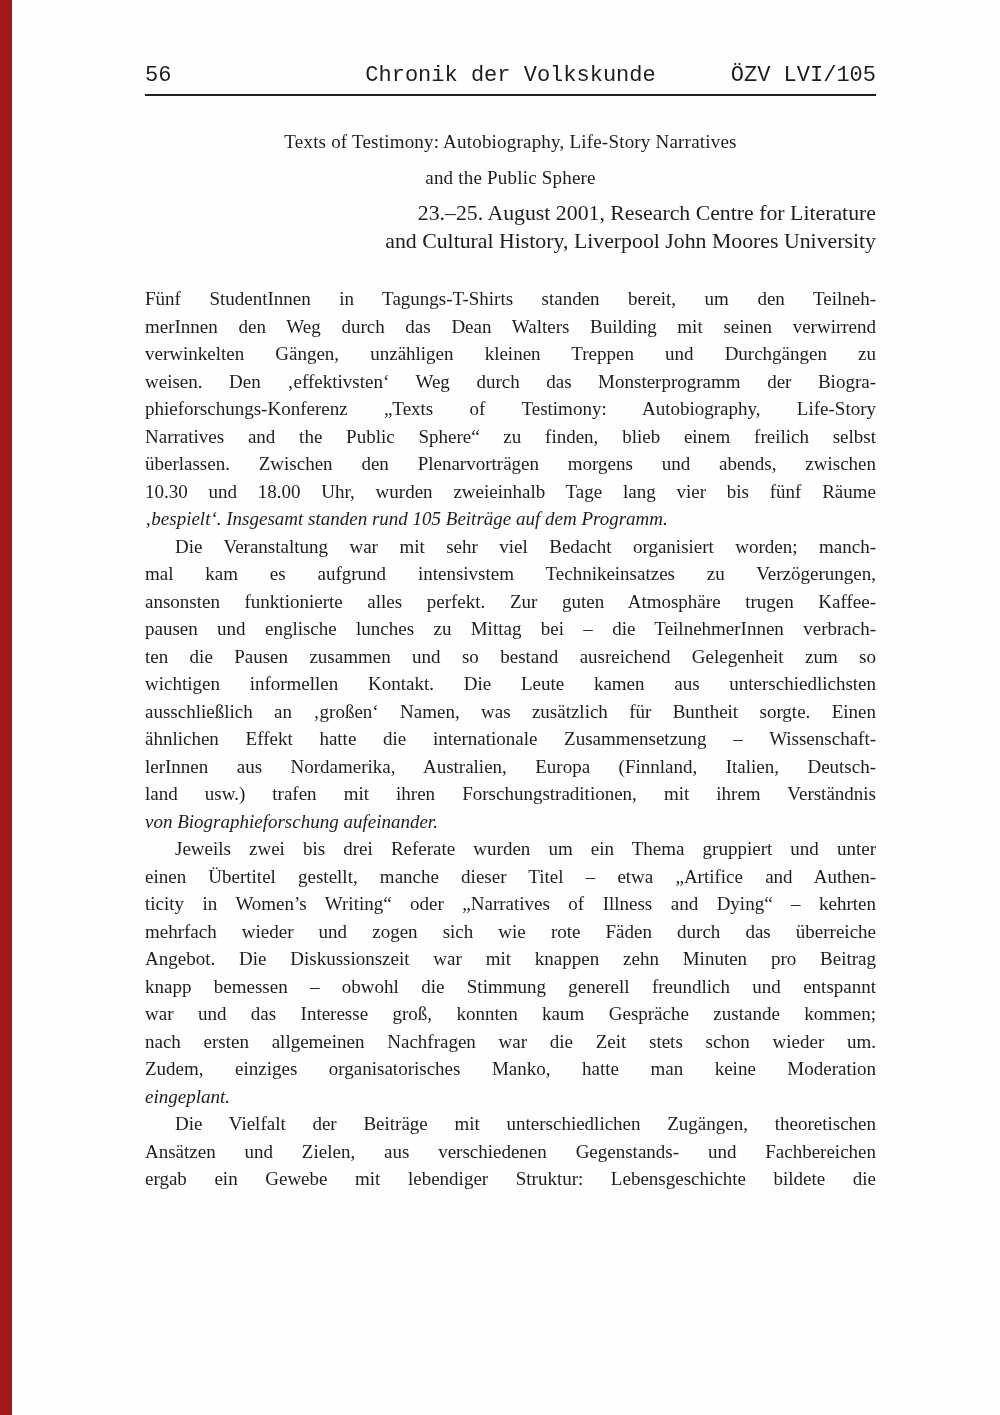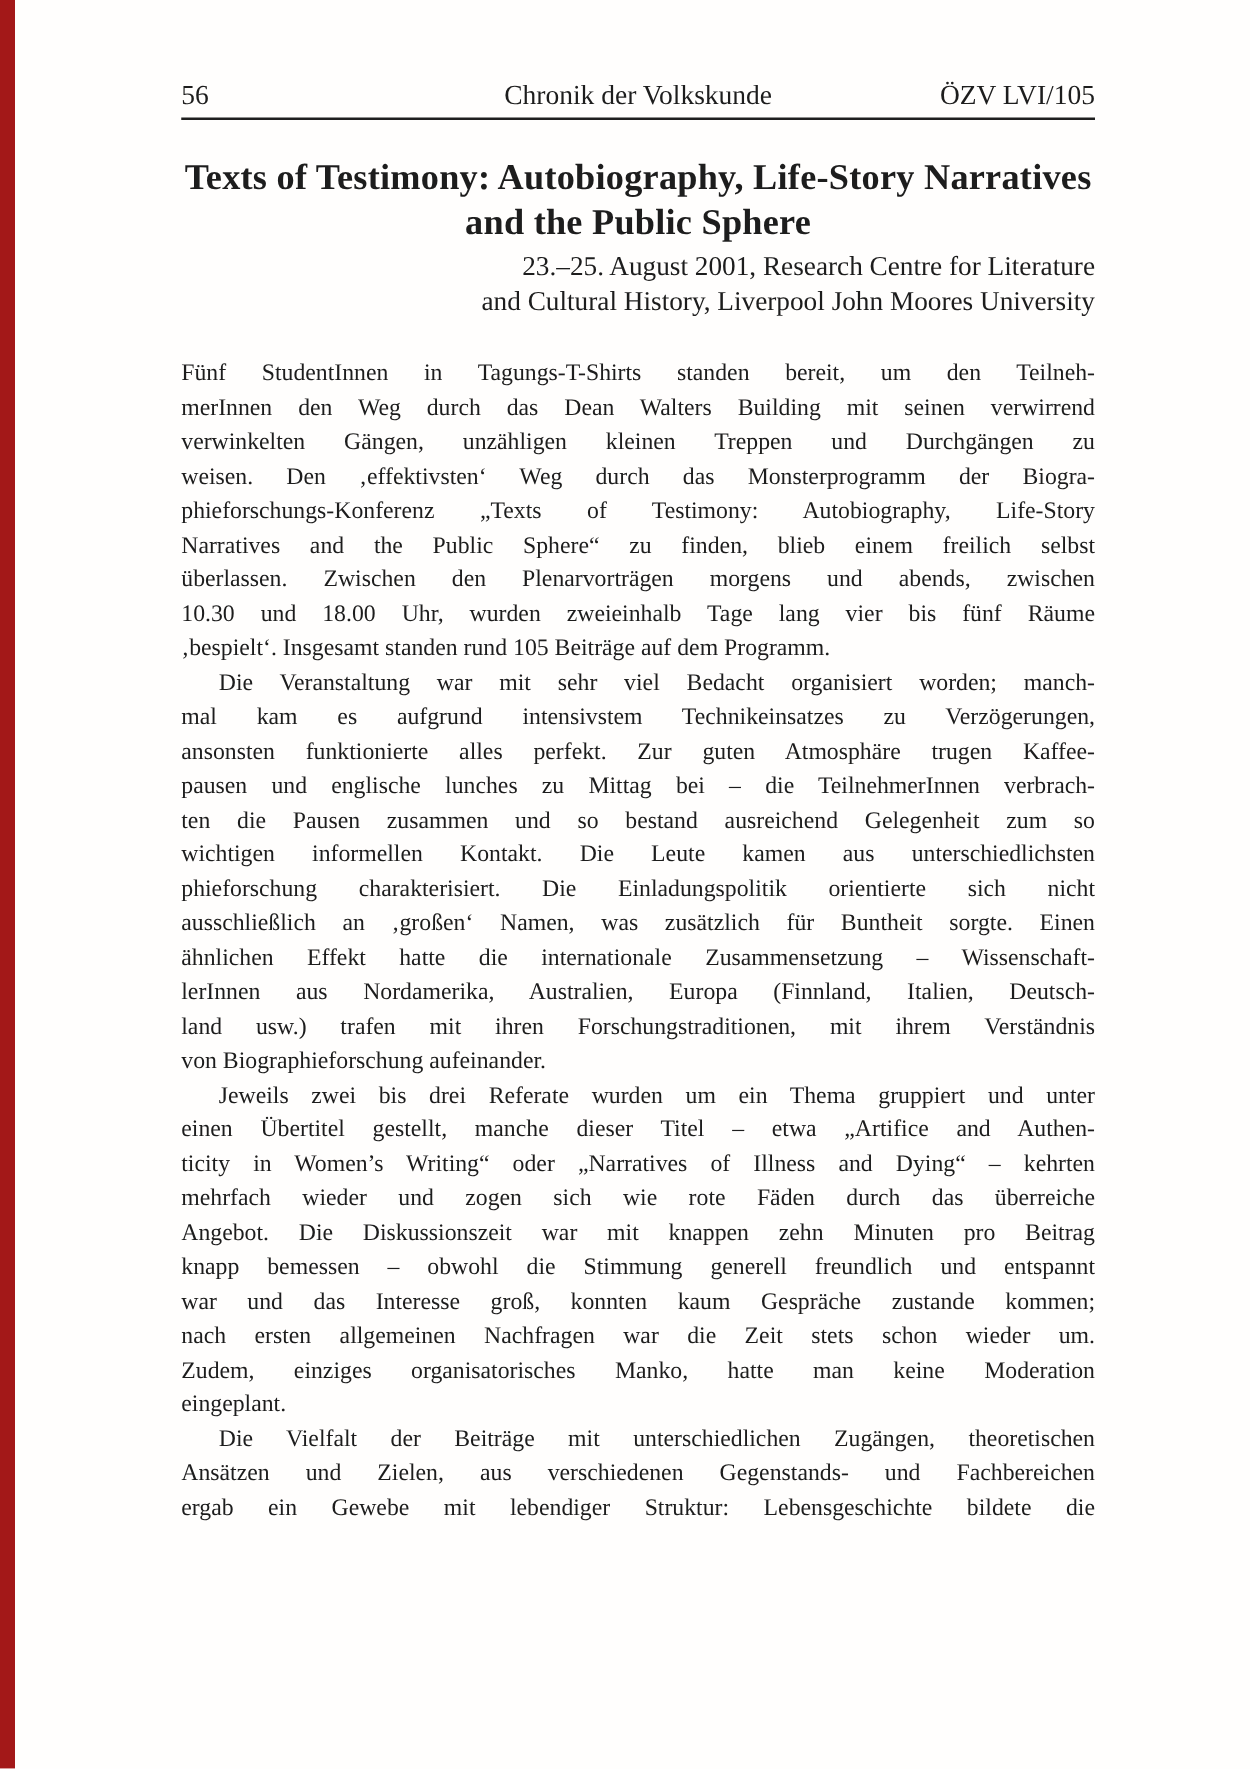--- a/index.html
+++ b/index.html
@@ -31,40 +31,41 @@
     height: 1415px;
   }
   .header {
     position: absolute;
     top: 61px;
     left: 0;
     width: 100%;
     height: 30px;
     font-size: 22px;
     line-height: 30px;
+    font-family: Liberation Mono, monospace;
   }
   .header .pageno   { position: absolute; left: 0; top: 0; }
   .header .jtitle   { position: absolute; left: 50%; top: 0; transform: translateX(-50%); white-space: nowrap; }
   .header .jissue   { position: absolute; right: 0; top: 0; white-space: nowrap; }
   .rule {
     position: absolute;
     top: 94px;
     left: 0;
     width: 100%;
     height: 2px;
     background: #1f1f1f;
   }
   .title {
     position: absolute;
     top: 124px;
     left: 0;
     width: 100%;
     text-align: center;
-    font-weight: bold;
-    font-size: 29px;
+    font-weight: normal;
+    font-size: 19px;
     line-height: 36px;
     letter-spacing: 0.2px;
   }
   .subtitle {
     position: absolute;
     top: 199px;
     left: 0;
     width: 100%;
     text-align: right;
     font-size: 21.8px;
@@ -79,21 +80,21 @@
   }
   .line {
     height: 27.5px;
     line-height: 27.5px;
     text-align: justify;
     text-align-last: justify;
     white-space: nowrap;
     overflow: hidden;
   }
   .line.indent { padding-left: 30px; }
-  .line.last   { text-align-last: left; }
+  .line.last   { text-align-last: left; font-style: italic; }
 </style>
 </head>
 <body>
 
 <div class="page" style="color: rgb(29, 29, 29); background: rgb(255, 254, 253);">
 
   <div class="spine" style="background: rgb(163, 24, 24);"></div>
 
   <div class="content">
 
@@ -124,21 +125,20 @@
         <div class="line">Narratives and the Public Sphere“ zu finden, blieb einem freilich selbst</div>
         <div class="line">überlassen. Zwischen den Plenarvorträgen morgens und abends, zwischen</div>
         <div class="line">10.30 und 18.00 Uhr, wurden zweieinhalb Tage lang vier bis fünf Räume</div>
         <div class="line last">‚bespielt‘. Insgesamt standen rund 105 Beiträge auf dem Programm.</div>
         <div class="line indent">Die Veranstaltung war mit sehr viel Bedacht organisiert worden; manch-</div>
         <div class="line">mal kam es aufgrund intensivstem Technikeinsatzes zu Verzögerungen,</div>
         <div class="line">ansonsten funktionierte alles perfekt. Zur guten Atmosphäre trugen Kaffee-</div>
         <div class="line">pausen und englische lunches zu Mittag bei – die TeilnehmerInnen verbrach-</div>
         <div class="line">ten die Pausen zusammen und so bestand ausreichend Gelegenheit zum so</div>
         <div class="line">wichtigen informellen Kontakt. Die Leute kamen aus unterschiedlichsten</div>
-        <div class="line">phieforschung charakterisiert. Die Einladungspolitik orientierte sich nicht</div>
         <div class="line">ausschließlich an ‚großen‘ Namen, was zusätzlich für Buntheit sorgte. Einen</div>
         <div class="line">ähnlichen Effekt hatte die internationale Zusammensetzung – Wissenschaft-</div>
         <div class="line">lerInnen aus Nordamerika, Australien, Europa (Finnland, Italien, Deutsch-</div>
         <div class="line">land usw.) trafen mit ihren Forschungstraditionen, mit ihrem Verständnis</div>
         <div class="line last">von Biographieforschung aufeinander.</div>
         <div class="line indent">Jeweils zwei bis drei Referate wurden um ein Thema gruppiert und unter</div>
         <div class="line">einen Übertitel gestellt, manche dieser Titel – etwa „Artifice and Authen-</div>
         <div class="line">ticity in Women’s Writing“ oder „Narratives of Illness and Dying“ – kehrten</div>
         <div class="line">mehrfach wieder und zogen sich wie rote Fäden durch das überreiche</div>
         <div class="line">Angebot. Die Diskussionszeit war mit knappen zehn Minuten pro Beitrag</div>

